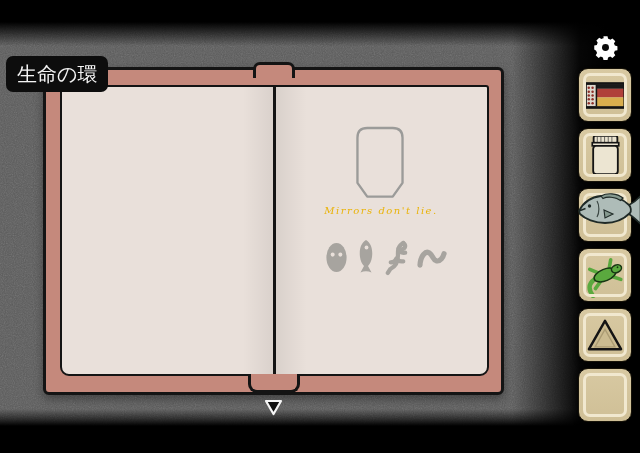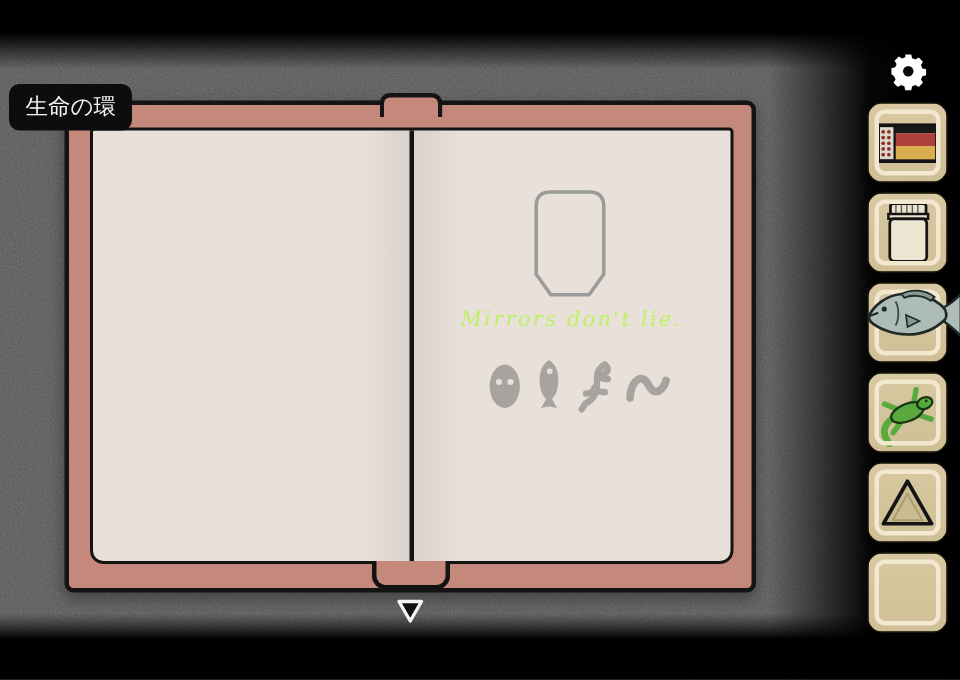--- a/index.html
+++ b/index.html
@@ -23,26 +23,26 @@
   .page-left{left:0;background:linear-gradient(90deg, rgba(0,0,0,0) 85%, rgba(0,0,0,.07) 100%);}
   .page-right{right:0;background:linear-gradient(270deg, rgba(0,0,0,0) 85%, rgba(0,0,0,.07) 100%);}
   .spine-line{position:absolute;top:0;bottom:0;left:calc(50% - 1.5px);width:3px;background:#141414;}
   .spine-tab{position:absolute;background:#c5897c;border:3px solid #141414;z-index:4;}
   .spine-tab-top{left:253px;top:62px;width:36px;height:13px;border-radius:7px 7px 0 0;border-bottom:none;}
   .spine-tab-bottom{left:248px;top:374px;width:46px;height:16px;border-radius:0 0 9px 9px;border-top:none;}
   
   .mirror-shape{position:absolute;left:355px;top:126px;z-index:5;}
   .quote{position:absolute;left:291px;top:205px;width:180px;z-index:5;
     text-align:center;font-family:"DejaVu Serif","Liberation Serif",serif;font-style:italic;
-    font-size:14px;letter-spacing:1.5px;color:#bef264;}
+    font-size:10px;letter-spacing:1.5px;color:#eab308;}
   .symbols-row{position:absolute;left:324px;top:238px;height:38px;z-index:5;
     display:flex;align-items:center;gap:6px;}
   
   .location-chip{position:absolute;left:6px;top:56px;z-index:6;background:#0d0d0d;color:#f4f4f4;
-    font-size:15px;line-height:1;padding:8px 11px;border-radius:7px;}
+    font-size:20px;line-height:1;padding:8px 11px;border-radius:7px;}
   .gear{position:absolute;left:592px;top:34px;z-index:6;cursor:pointer;}
   .advance-arrow{position:absolute;left:263px;top:399px;z-index:6;cursor:pointer;}
   
   .inventory{position:absolute;left:578px;top:68px;z-index:6;}
   .slot{position:relative;width:52px;height:52px;margin-bottom:6px;border-radius:10px;
     background:linear-gradient(180deg,#d8c9a2 0%,#cfbf96 100%);
     border:1px solid #171309;box-shadow:0 3px 5px rgba(0,0,0,.55);
     display:flex;align-items:center;justify-content:center;cursor:pointer;}
   .slot-inner{position:absolute;inset:4px;border:3px solid #f1e8cf;border-radius:7px;pointer-events:none;}
   .fish-overflow{position:absolute;left:-1px;top:121px;z-index:7;pointer-events:none;}

